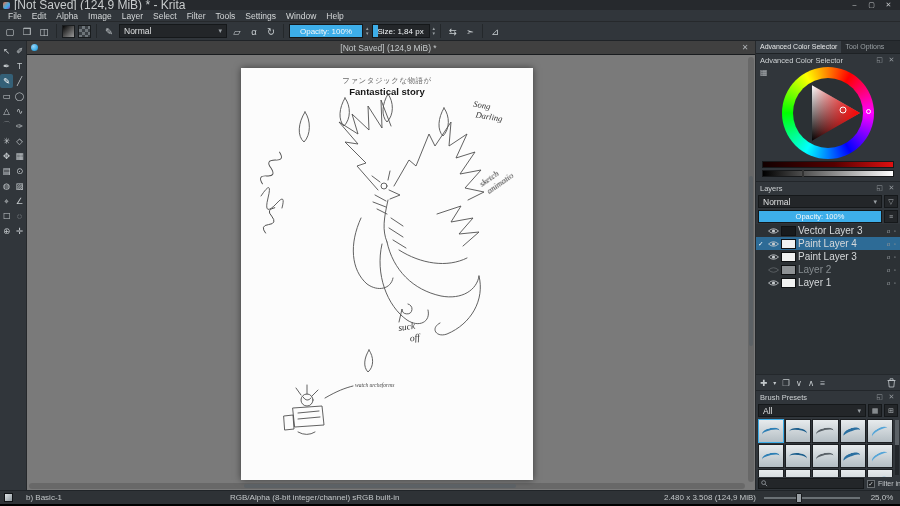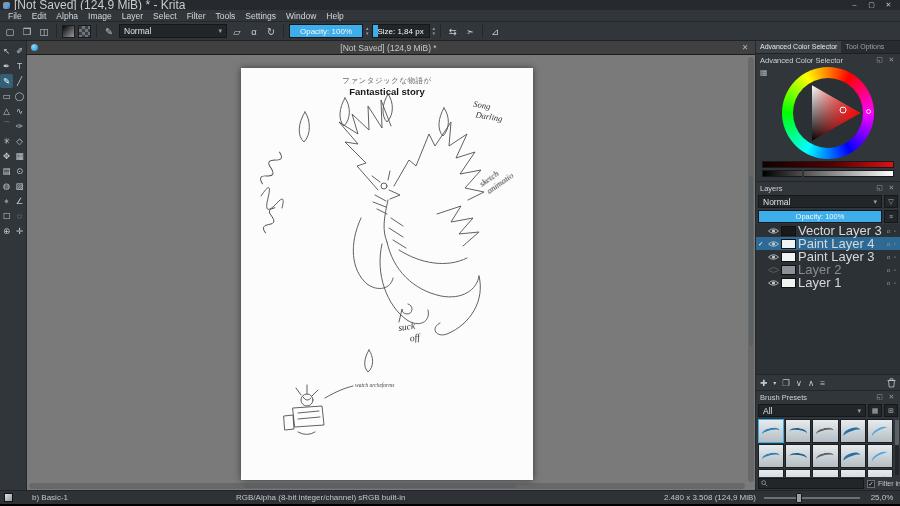--- a/index.html
+++ b/index.html
@@ -84,21 +84,21 @@
   .lay-opacity .fill { position:absolute; inset:0; background:#3daee9; }
   .lay-opacity .slabel { position:relative; font-size:7.5px; color:#f4f8fa; }
   .layer-list { flex:1; min-height:0; background:#2c3135; overflow:hidden; }
   .layer-row { height:13px; display:flex; align-items:center; gap:2px; padding:0 2px; }
   .layer-row.selected { background:#2d6b96; }
   .layer-row.dim .lname { color:#878d91; }
   .lcheck { width:7px; font-size:6.5px; color:#fff; flex:none; }
   .leye { width:12px; display:flex; justify-content:center; flex:none; }
   .lthumb { width:15px; height:10px; border:1px solid #101214; flex:none; }
   .t-dark { background:#181a1c; } .t-white { background:#f1f2f2; } .t-gray { background:#8d9194; }
-  .lname { flex:1; font-size:13px; color:#d6d9db; white-space:nowrap; overflow:hidden; }
+  .lname { flex:1; font-size:10px; color:#d6d9db; white-space:nowrap; overflow:hidden; }
   .lbadges { font-size:6px; color:#8b9094; padding-right:1px; flex:none; letter-spacing:1px; }
   .layers-toolbar { height:16px; border-top:1px solid #24282c; display:flex; align-items:center; gap:6px; padding:0 4px; font-size:8.5px; color:#c3c8cb; flex:none; }
   .layers-toolbar .grow { flex:1; }
   
   .brush-docker { height:100px; flex:none; border-top:1px solid #22262a; display:flex; flex-direction:column; }
   .tag-dd { flex:1; height:13px; }
   .preset-grid { flex:1; min-height:0; display:grid; grid-template-columns:repeat(5,1fr); grid-auto-rows:24px; gap:1px; padding:1px 7px 0 2px; overflow:hidden; position:relative; }
   .preset { background:linear-gradient(180deg,#e7ebed,#b4bec4); border:1px solid #1c1f22; position:relative; overflow:hidden; }
   .preset::after { content:""; position:absolute; left:12%; right:12%; top:38%; height:34%; border-radius:50%; border-top:2.5px solid #2d7fb5; transform:rotate(-12deg); }
   .preset.v1::after { border-color:#1d5f8d; transform:rotate(6deg); }
@@ -108,21 +108,21 @@
   .preset.selected { outline:1px solid #3daee9; outline-offset:-1px; }
   .grid-scroll { position:absolute; right:1px; top:2px; bottom:2px; width:4px; background:#22262a; }
   .grid-scroll .handle { position:absolute; left:0; right:0; top:0; height:45%; background:#5b6166; }
   .search-row { height:13px; display:flex; align-items:center; gap:3px; padding:1px 2px; flex:none; }
   .search-well { flex:1; height:11px; background:#232629; border:1px solid #15181a; display:flex; align-items:center; padding:0 2px; gap:2px; }
   .search-well input { flex:1; min-width:0; background:transparent; border:none; outline:none; color:#d4d7d8; font-size:7px; font-family:inherit; }
   .checkbox { width:8px; height:8px; background:#232629; border:1px solid #6b7074; display:flex; align-items:center; justify-content:center; font-size:6.5px; color:#d7dadc; flex:none; }
   .filter-label { font-size:7px; color:#c3c7ca; white-space:nowrap; }
   
   .statusbar { height:14px; background:#2e3236; border-top:1px solid #202428; display:flex; align-items:center; padding:0 4px; gap:8px; font-size:8px; color:#c2c6c8; flex:none; }
-  .brush-chip { display:flex; align-items:center; gap:19px; }
+  .brush-chip { display:flex; align-items:center; gap:13px; }
   .brush-chip .bthumb { width:9px; height:9px; border:1px solid #101214; background:linear-gradient(135deg,#dfe3e5,#8d979c); }
   .profile { margin-left:160px; white-space:nowrap; }
   .sb-grow { flex:1; }
   .dims { white-space:nowrap; }
   .zoom-slider { width:96px; height:10px; position:relative; }
   .zoom-slider .track { position:absolute; left:0; right:0; top:4px; height:2px; background:#6a7074; }
   .zoom-slider .zhandle { position:absolute; left:33%; top:0; width:6px; height:10px; background:#9aa0a5; border:1px solid #17191b; border-radius:1px; }
   .zoom-val { white-space:nowrap; width:28px; text-align:center; }
   .bottom-black { height:2px; background:#000; flex:none; }
   

